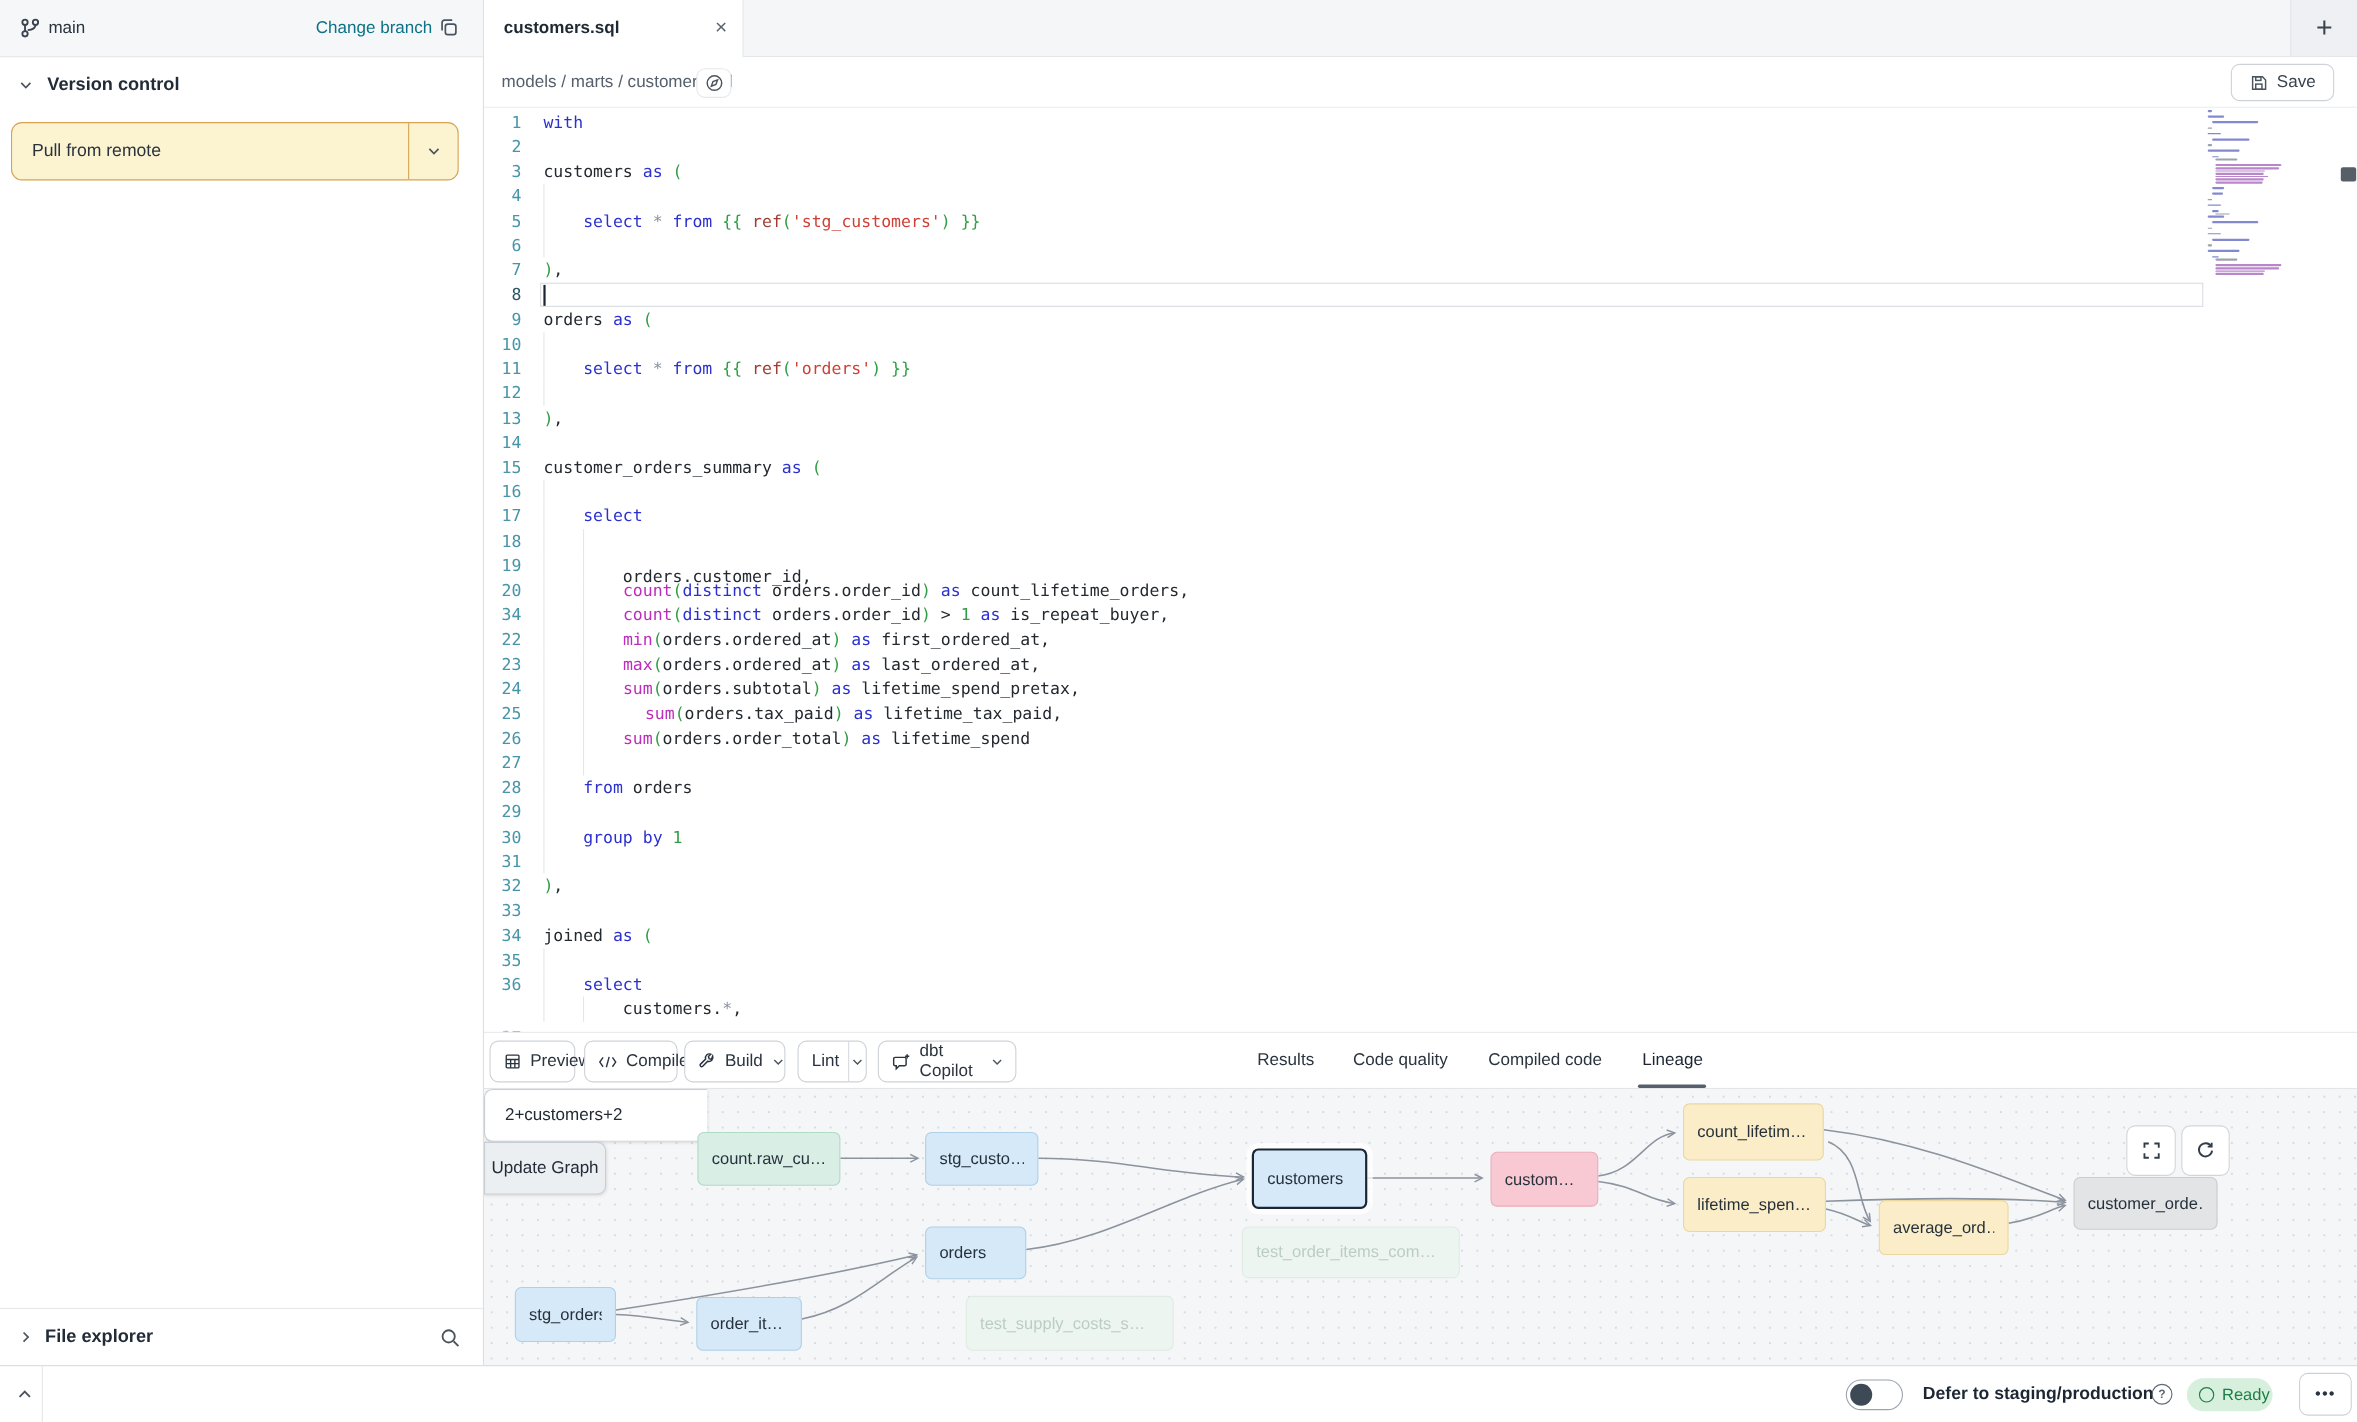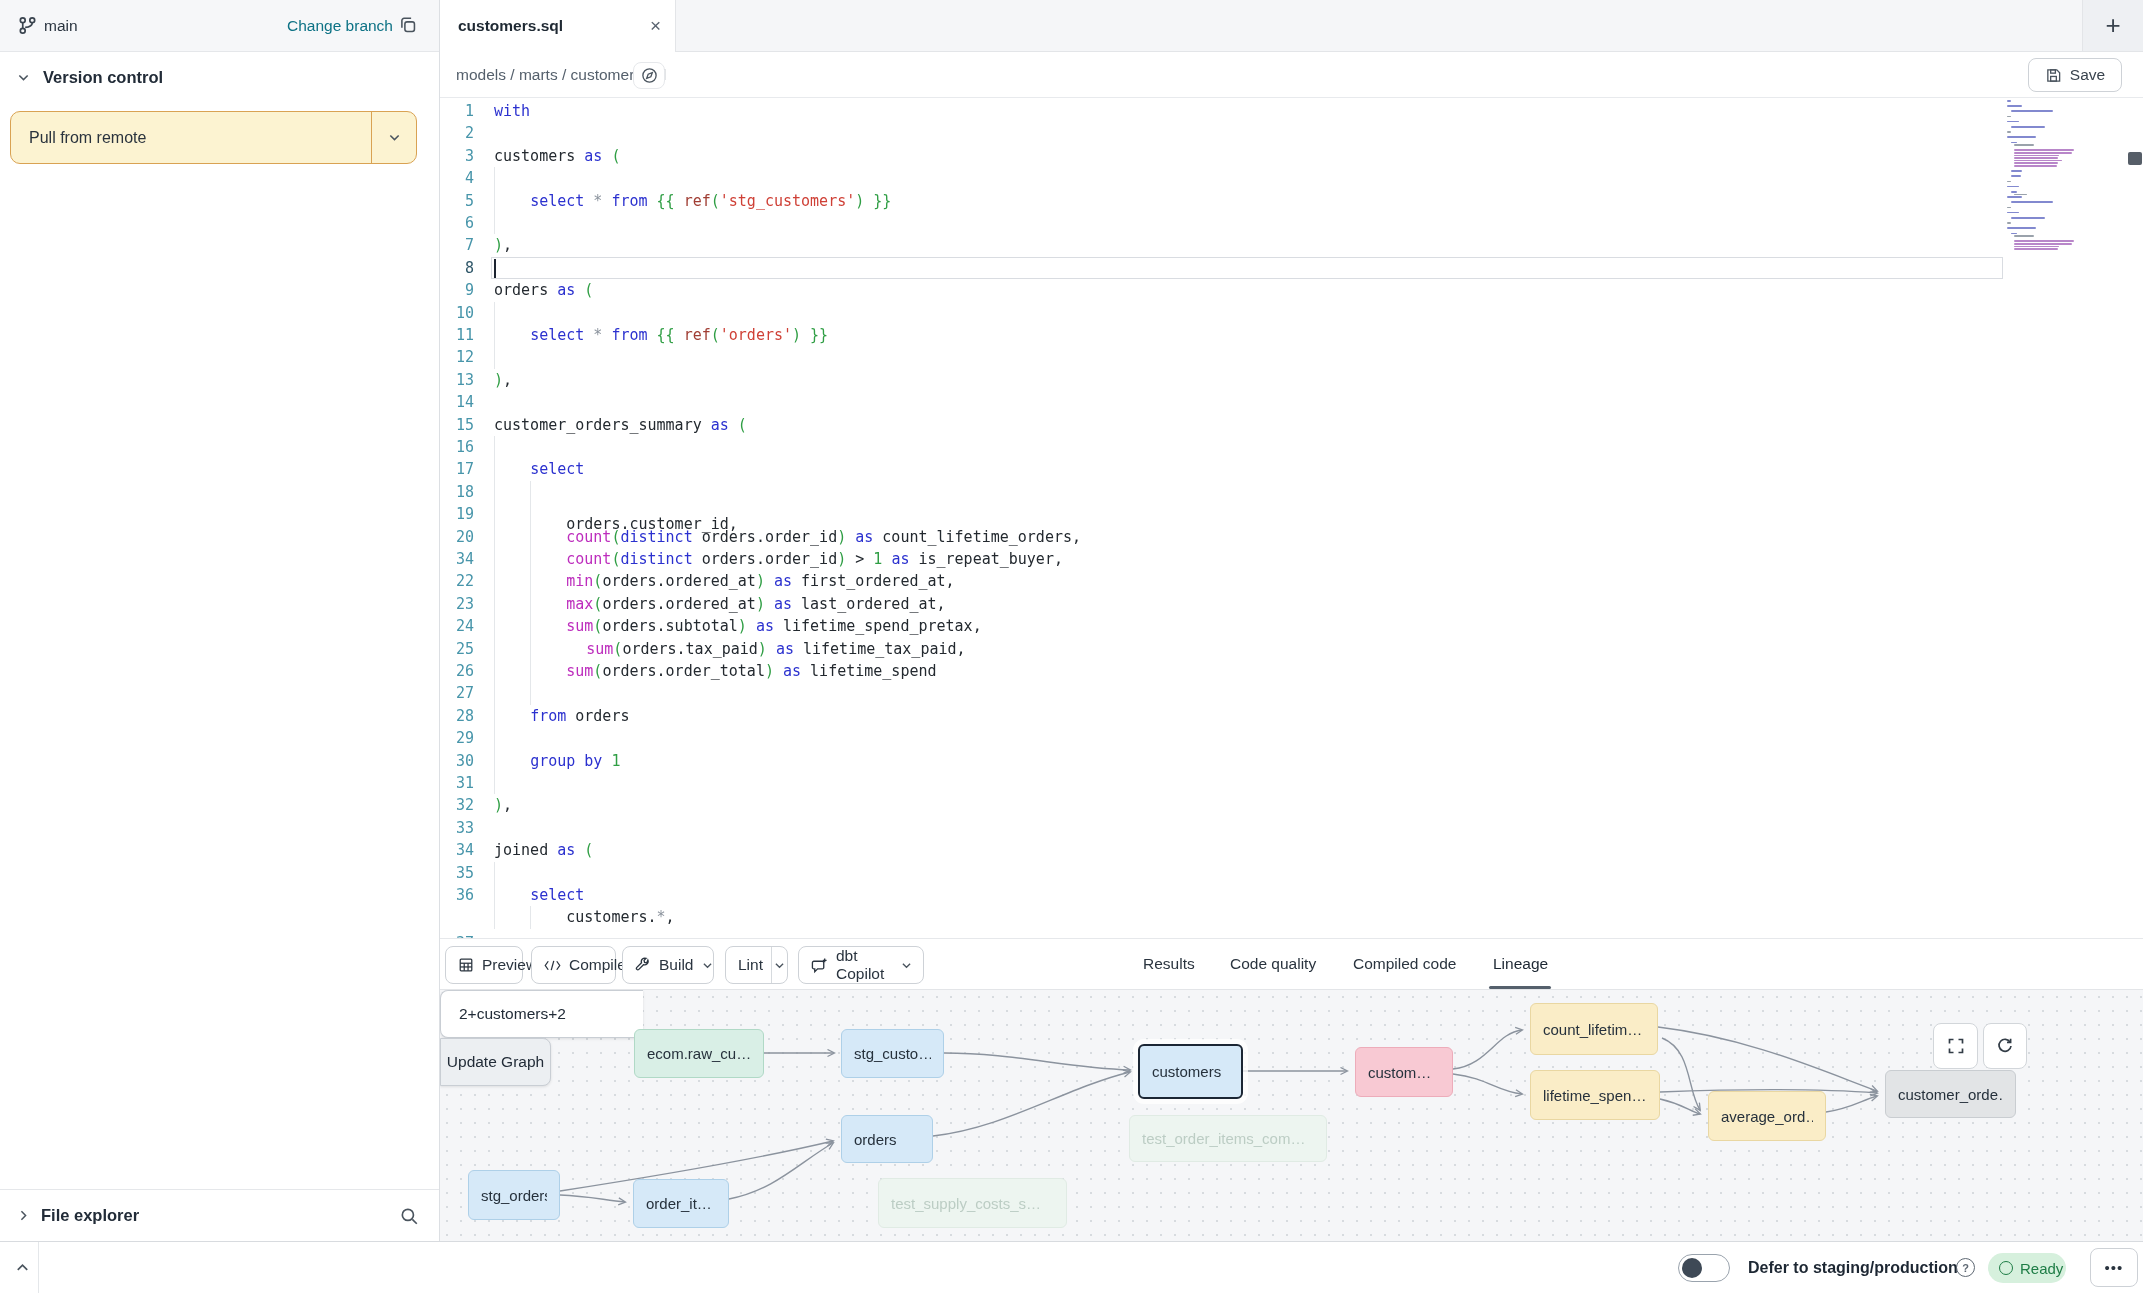--- a/index.html
+++ b/index.html
@@ -449,21 +449,21 @@
       <path d="M1013,79 C1048,75 1056,43 1082,40" class="edge" marker-end="url(#arr)"></path>
       <path d="M1013,84 C1048,88 1056,101 1082,104" class="edge" marker-end="url(#arr)"></path>
       <path d="M1218,37 C1310,48 1385,82 1437,101" class="edge" marker-end="url(#arr)"></path>
       <path d="M1220,102 C1300,99 1385,99 1437,103" class="edge" marker-end="url(#arr)"></path>
       <path d="M1220,109 C1242,114 1248,120 1260,124" class="edge" marker-end="url(#arr)"></path>
       <path d="M1386,122 C1412,118 1422,110 1437,106" class="edge" marker-end="url(#arr)"></path>
       <path d="M1222,48 C1252,60 1247,100 1260,120" class="edge" marker-end="url(#arr)"></path>
     </svg>
   <div id="lnodes" class="abs" style="left:0;top:0;width:1703px;height:251px;">
       <div class="lnode t-source" style="left: 194px; top: 39px; width: 130px; height: 49px;">
-        <span>ecom.raw_cu…</span>
+        <span>count.raw_cu…</span>
       </div>
       <div class="lnode t-model" style="left: 401px; top: 39px; width: 103px; height: 49px;">
         <span>stg_custo…</span>
       </div>
       <div class="lnode t-model" style="left: 28px; top: 180px; width: 92px; height: 50px;">
         <span>stg_orders</span>
       </div>
       <div class="lnode t-model" style="left: 193px; top: 189px; width: 96px; height: 49px;">
         <span>order_it…</span>
       </div>

